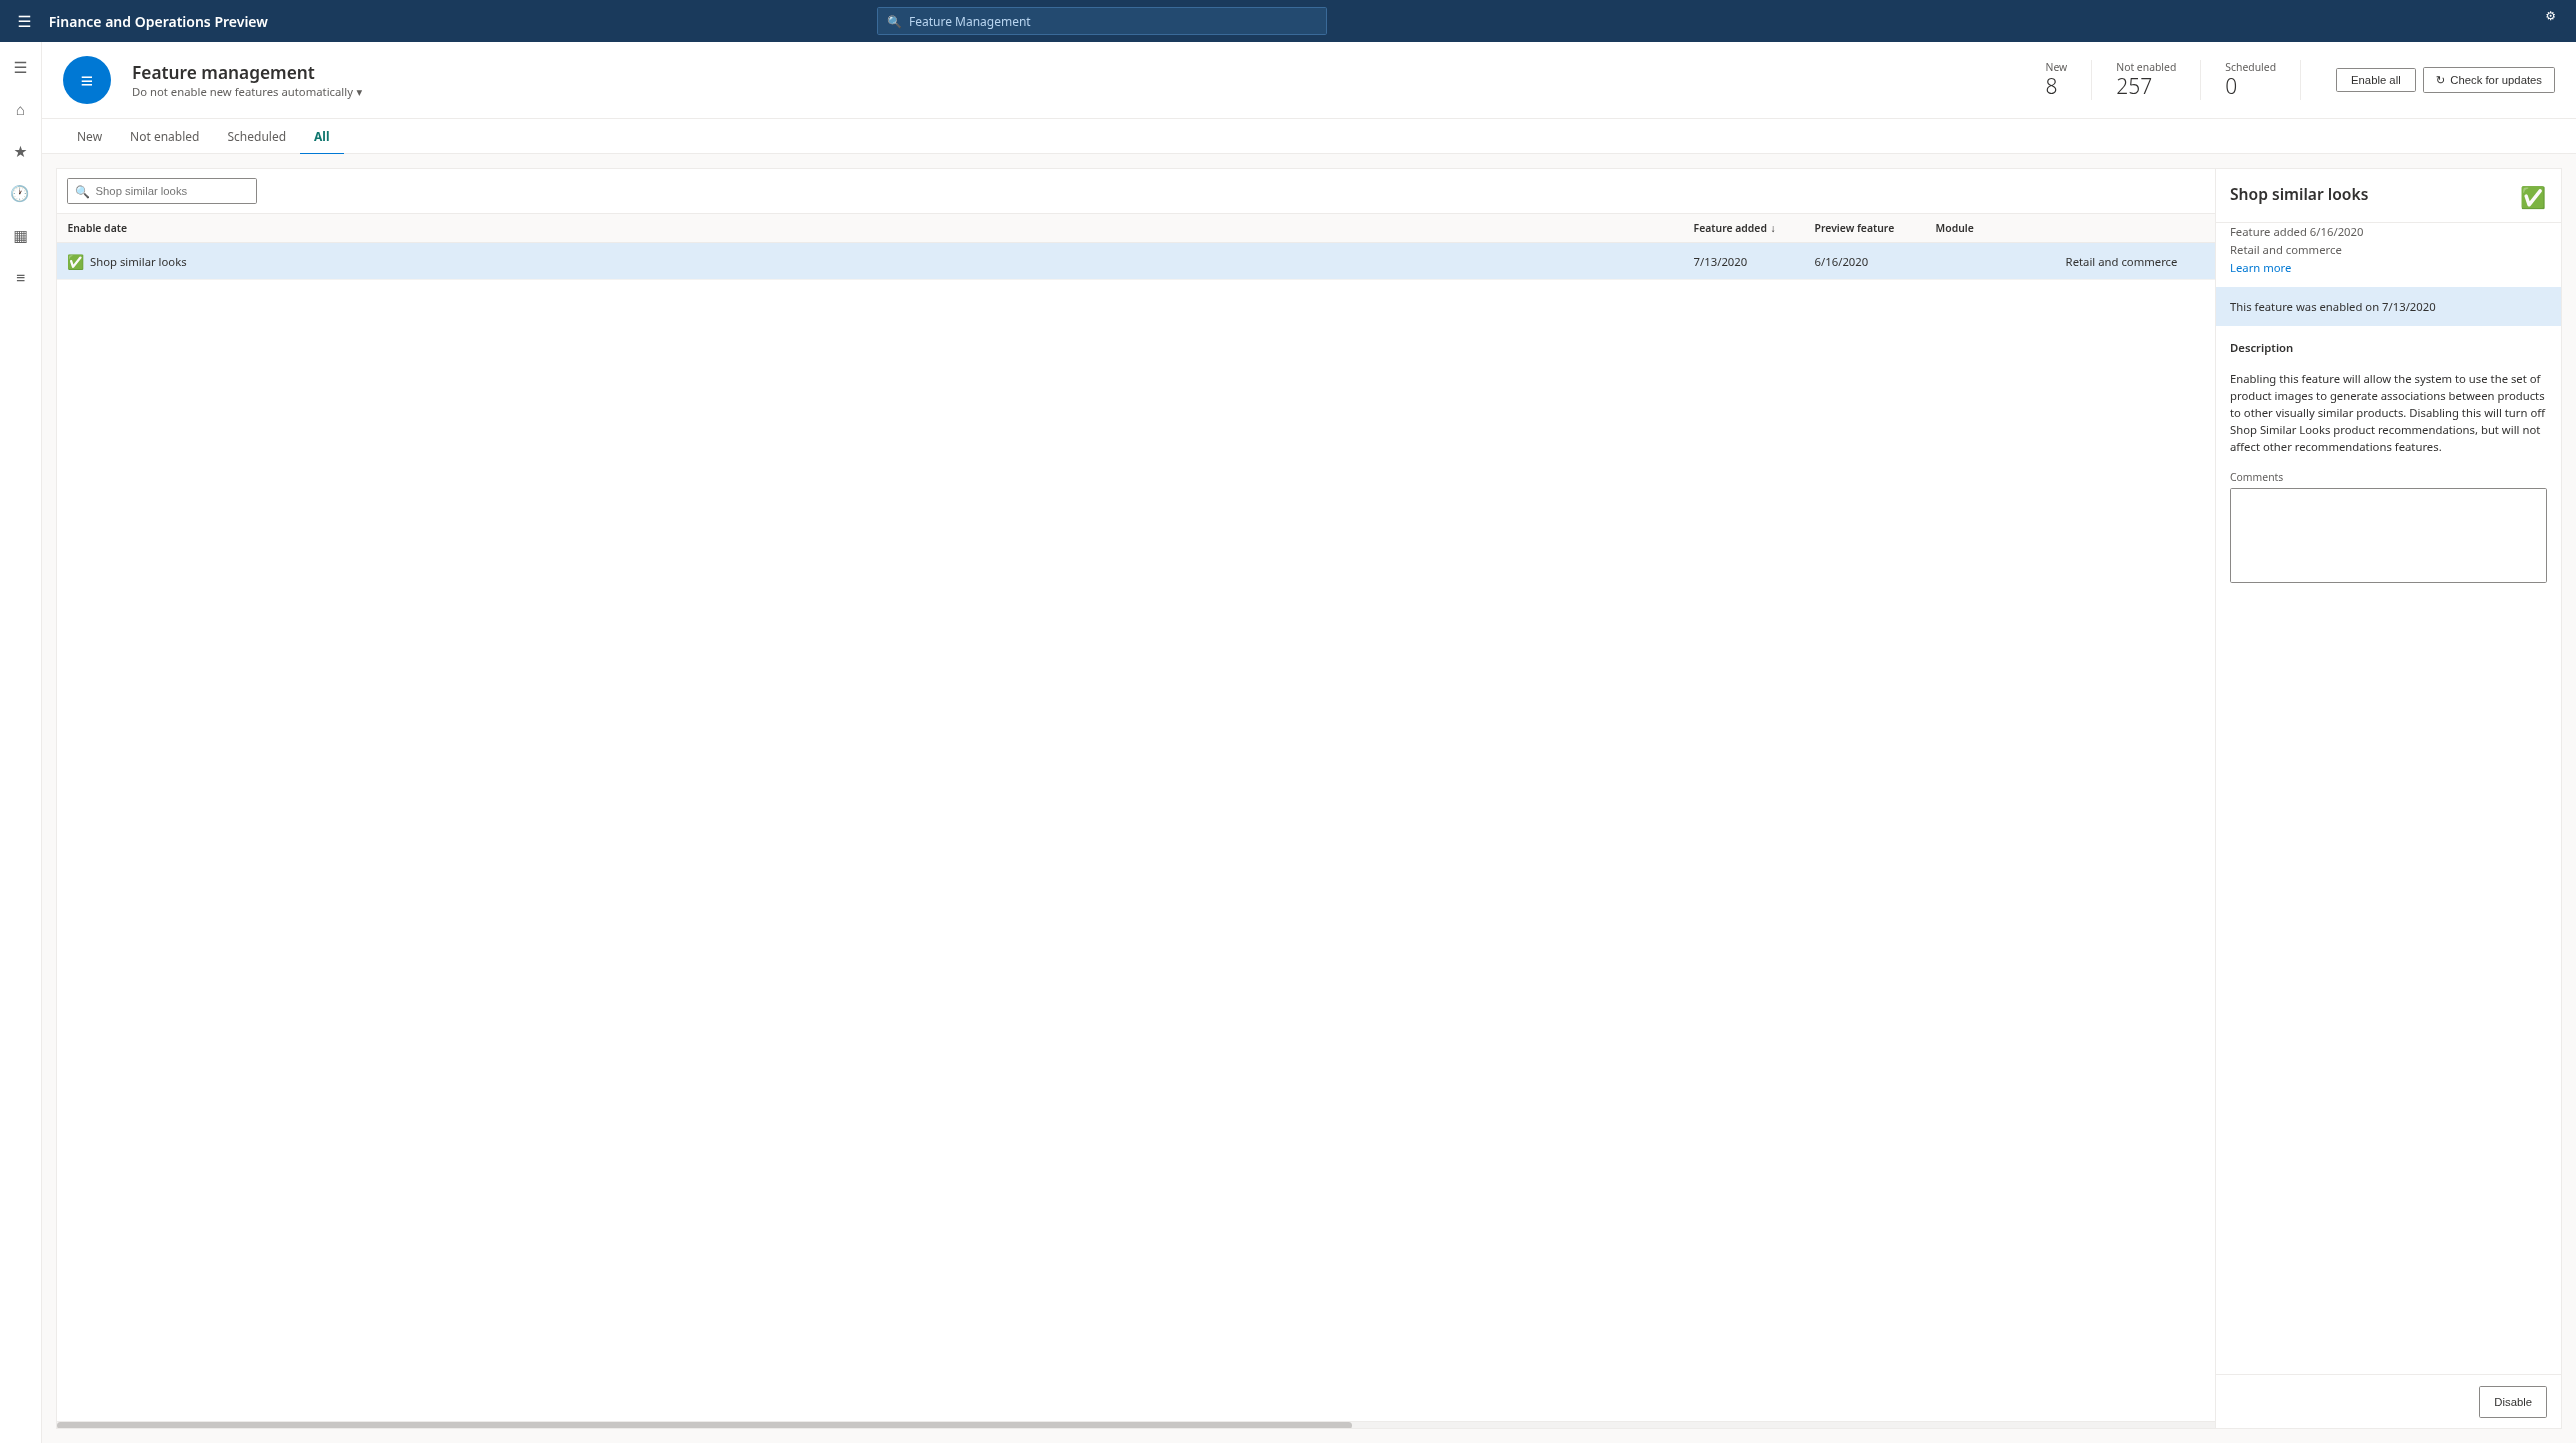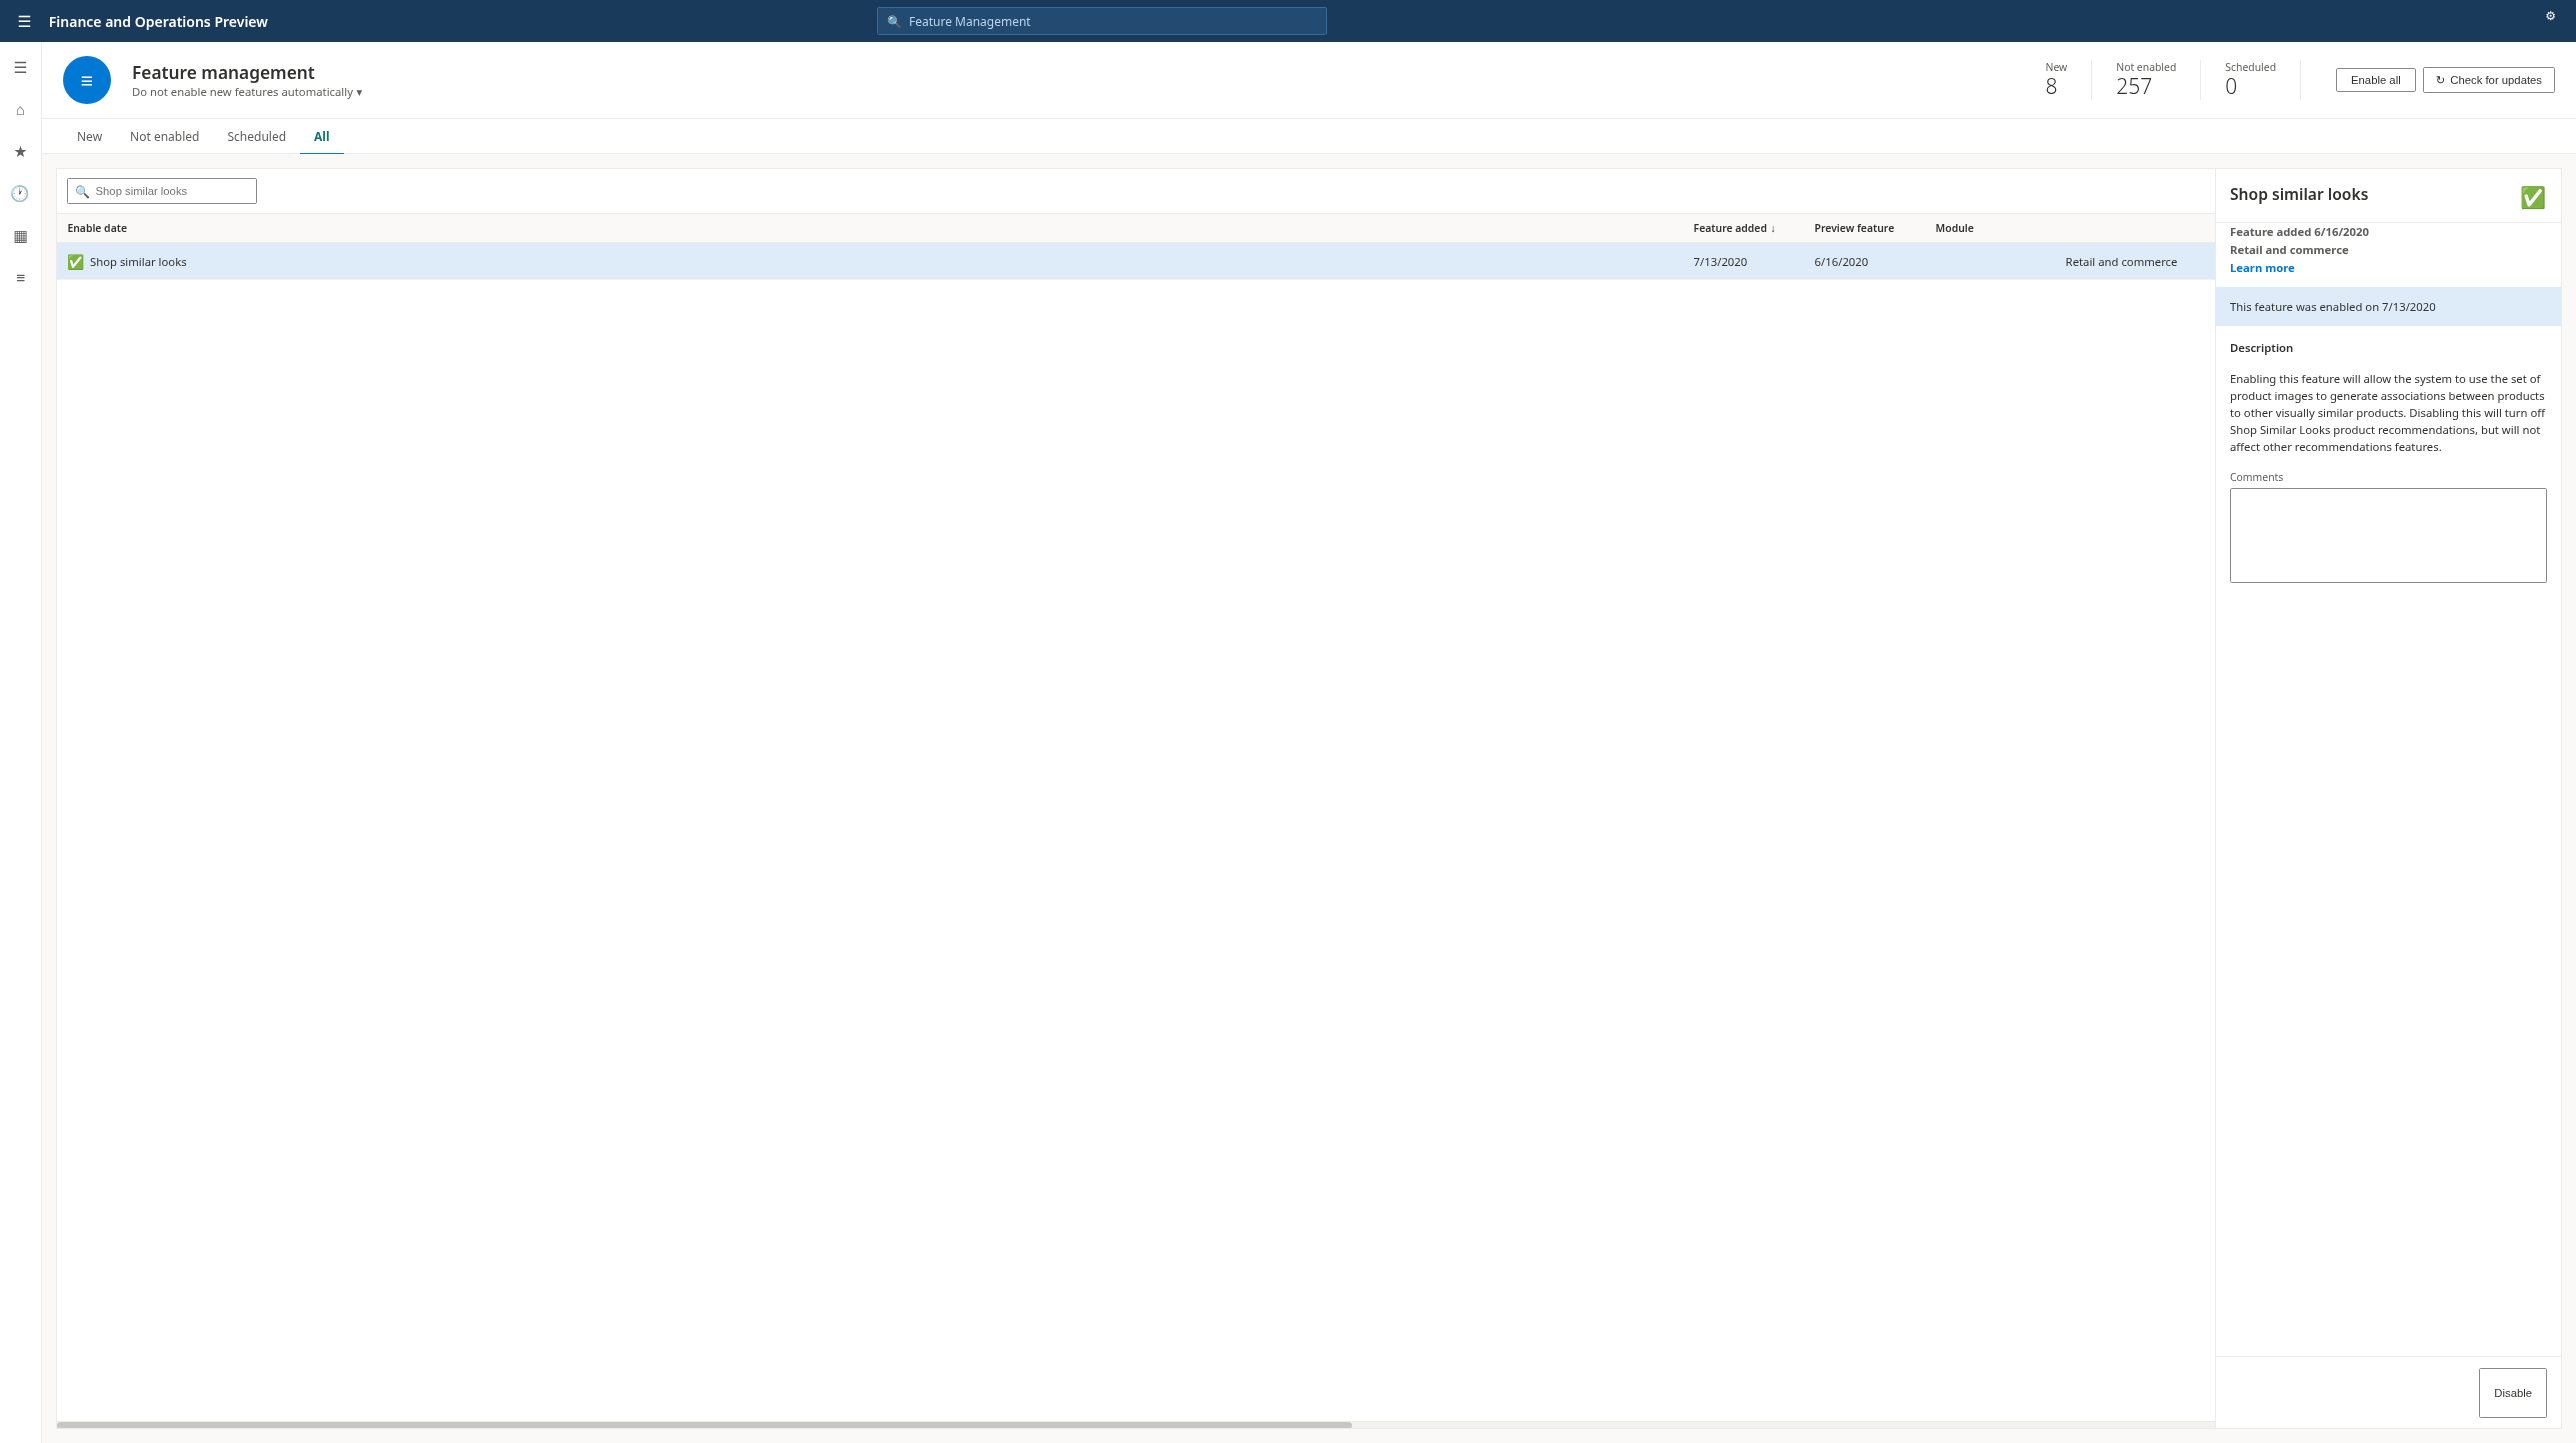--- a/index.html
+++ b/index.html
@@ -221,21 +221,21 @@
     .detail-header {
       padding: 14px 14px 10.4px;
       border-bottom: 0.9px solid #edebe9;
       display: flex;
       justify-content: space-between;
       align-items: flex-start;
     }
     .detail-title { font-size: 15.6px; font-weight: 600; color: #323130; flex: 1; }
     .detail-check { color: #107c10; font-size: 21px; }
 
-    .detail-meta { padding: 0 14px 10.4px; font-size: 11.3px; color: #605e5c; line-height: 1.6; font-weight: bold; }
+    .detail-meta { padding: 0 14px 10.4px; font-size: 11.3px; color: #605e5c; line-height: 1.6; }
     .detail-meta a { color: #0078d4; text-decoration: none; cursor: pointer; display: block; }
 
     .detail-enabled-banner {
       background: #deecf9;
       padding: 12px 14px;
       font-size: 11.3px;
       color: #323130;
       margin: 0 0 0 0;
     }
 
@@ -260,21 +260,21 @@
     .detail-footer {
       padding: 10.4px 14px;
       border-top: 0.9px solid #edebe9;
       display: flex;
       justify-content: flex-end;
     }
     .btn-disable {
       background: white;
       border: 0.9px solid #8a8886;
       color: #323130;
-      padding: 18px 14px;
+      padding: 9px 14px;
       cursor: pointer;
       font-size: 11.3px;
       border-radius: 1.7px;
     }
 
     
     .list-body { overflow-y: auto; overflow-x: auto; flex: 1; }
     .scrollbar-track {
       height: 7px;
       background: #f3f2f1;

